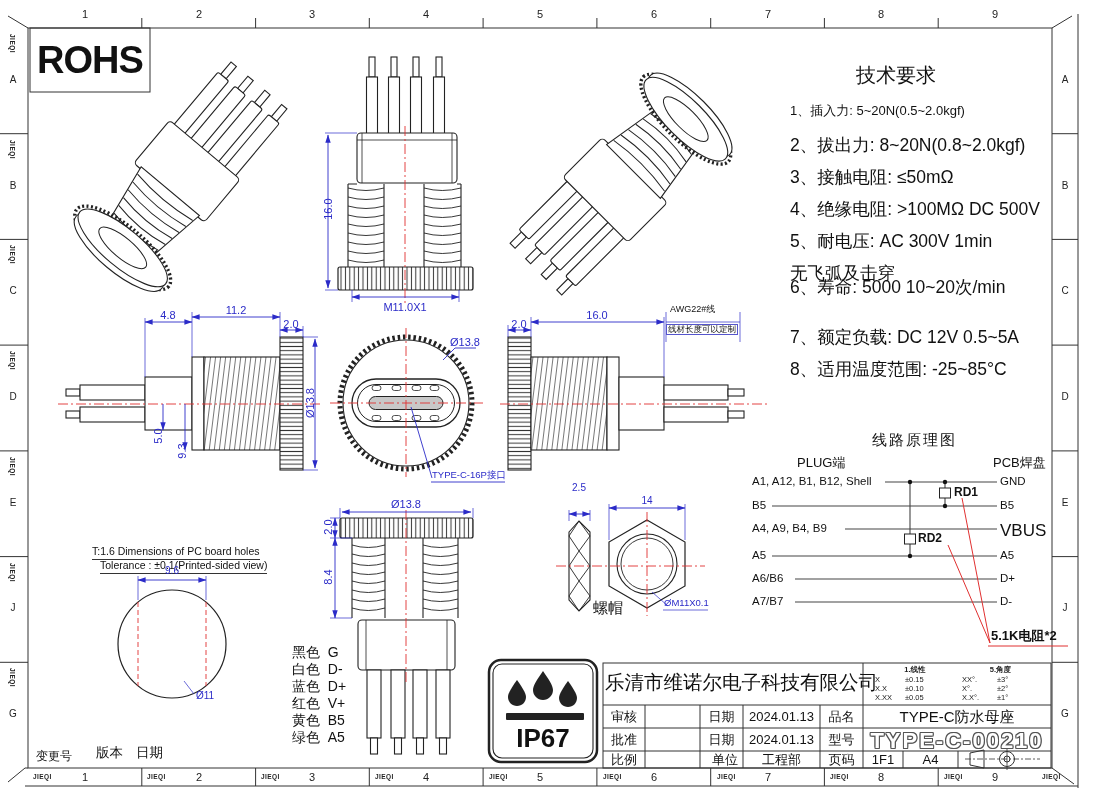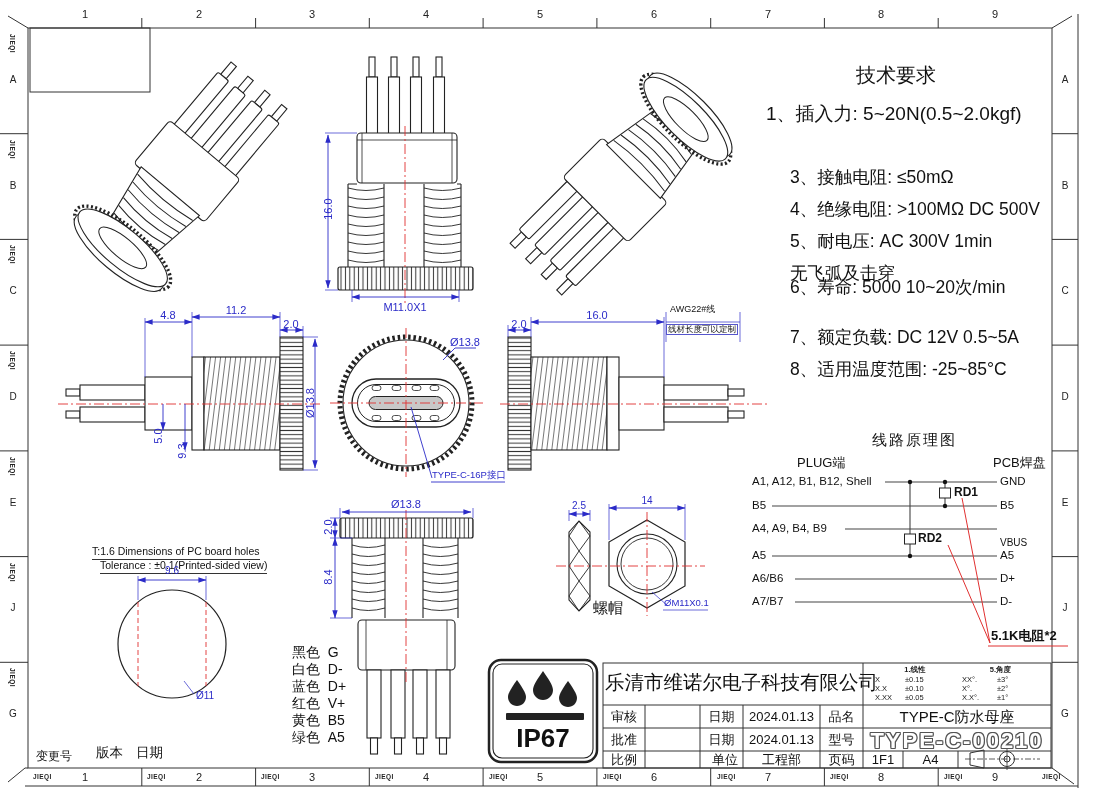--- a/index.html
+++ b/index.html
@@ -311,23 +311,25 @@
 <span class="t jq" style="left:603px;top:773px">JIEQI</span>
 <span class="t gridnum ctr" style="left:644px;top:771px;width:20px">6</span>
 <span class="t jq" style="left:717px;top:773px">JIEQI</span>
 <span class="t gridnum ctr" style="left:758px;top:771px;width:20px">7</span>
 <span class="t jq" style="left:830px;top:773px">JIEQI</span>
 <span class="t gridnum ctr" style="left:871px;top:771px;width:20px">8</span>
 <span class="t jq" style="left:944px;top:773px">JIEQI</span>
 <span class="t gridnum ctr" style="left:985px;top:771px;width:20px">9</span>
 <span class="t jq" style="left:1042px;top:773px">JIEQI</span>
 
+<span class="t ctr" style="left:30px;top:28px;width:120px;height:64px;line-height:64px;font-size:38px;font-weight:bold;letter-spacing:-1px">ROHS</span>
 
 <span class="t" style="left:856px;top:64px;font-size:20px">技术要求</span>
-<span class="t" style="left:766px;top:104px;font-size:19px">1、插入力: 5~20N(0.5~2.0kgf)</span>
+<span class="t" style="left:790px;top:104px;font-size:13px">1、插入力: 5~20N(0.5~2.0kgf)</span>
+<span class="t" style="left:790px;top:136px;font-size:17.5px">2、拔出力: 8~20N(0.8~2.0kgf)</span>
 <span class="t" style="left:790px;top:168px;font-size:17.5px">3、接触电阻: ≤50mΩ</span>
 <span class="t" style="left:790px;top:200px;font-size:17.5px">4、绝缘电阻: &gt;100MΩ  DC  500V</span>
 <span class="t" style="left:790px;top:232px;font-size:17.5px">5、耐电压: AC  300V  1min</span>
 <span class="t" style="left:790px;top:264px;font-size:17.5px">无飞弧及击穿</span>
 <span class="t" style="left:790px;top:278px;font-size:17.5px">6、寿命:  5000 10~20次/min</span>
 <span class="t" style="left:790px;top:328px;font-size:17.5px">7、额定负载: DC  12V  0.5~5A</span>
 <span class="t" style="left:790px;top:360px;font-size:17.5px">8、适用温度范围: -25~85°C</span>
 
 <span class="t dim rotd ctr" style="left:312px;top:203px;width:32px">16.0</span>
 <span class="t dim ctr" style="left:377px;top:301px;width:56px">M11.0X1</span>
@@ -344,21 +346,21 @@
 
 <span class="t dim ctr" style="left:505px;top:318px;width:28px">2.0</span>
 <span class="t dim ctr" style="left:583px;top:309px;width:28px">16.0</span>
 <span class="t" style="left:670px;top:305px;font-size:9px">AWG22#线</span>
 <span class="t" style="left:666px;top:324px;font-size:8.5px;background:#fff;border:0.7px solid #5555cc;padding:0 1px">线材长度可以定制</span>
 
 <span class="t dim ctr" style="left:378px;top:498px;width:56px">Ø13.8</span>
 <span class="t dim rotd ctr" style="left:316px;top:521px;width:24px">2.0</span>
 <span class="t dim rotd ctr" style="left:316px;top:571px;width:24px">8.4</span>
 
-<span class="t dim ctr" style="left:565px;top:500px;width:28px;font-size:10px">2.5</span>
+<span class="t dim ctr" style="left:565px;top:482px;width:28px;font-size:10px">2.5</span>
 <span class="t dim ctr" style="left:633px;top:495px;width:28px;font-size:10px">14</span>
 <span class="t" style="left:593px;top:600px;font-size:15px">螺帽</span>
 <span class="t dim" style="left:664px;top:598px;font-size:9.5px">ØM11X0.1</span>
 
 <span class="t" style="left:92px;top:546px;font-size:10.5px;border-bottom:1px solid #333;padding-bottom:1px">T:1.6 Dimensions of PC board holes</span>
 <span class="t" style="left:100px;top:560px;font-size:10.5px;border-bottom:1px solid #333;padding-bottom:1px">Tolerance : ±0.1(Printed-sided view)</span>
 <span class="t dim ctr" style="left:158px;top:565px;width:28px;font-size:10px">9.6</span>
 <span class="t dim" style="left:196px;top:690px;font-size:10px">Ø11</span>
 
 <div class="t" style="left:292px;top:645px">
@@ -378,21 +380,21 @@
 <span class="t" style="left:797px;top:456px;font-size:13px">PLUG端</span>
 <span class="t" style="left:993px;top:456px;font-size:13px">PCB焊盘</span>
 <span class="t" style="left:752px;top:475px;font-size:11.5px">A1, A12, B1, B12, Shell</span>
 <span class="t" style="left:752px;top:499px;font-size:11.5px">B5</span>
 <span class="t" style="left:752px;top:522px;font-size:11.5px">A4, A9, B4, B9</span>
 <span class="t" style="left:752px;top:549px;font-size:11.5px">A5</span>
 <span class="t" style="left:752px;top:572px;font-size:11.5px">A6/B6</span>
 <span class="t" style="left:752px;top:595px;font-size:11.5px">A7/B7</span>
 <span class="t" style="left:1000px;top:475px;font-size:11.5px">GND</span>
 <span class="t" style="left:1000px;top:499px;font-size:11.5px">B5</span>
-<span class="t" style="left:1000px;top:537px;font-size:10px">VBUS</span>
+<span class="t" style="left:1000px;top:522px;font-size:17px">VBUS</span>
 <span class="t" style="left:1000px;top:549px;font-size:11.5px">A5</span>
 <span class="t" style="left:1000px;top:572px;font-size:11.5px">D+</span>
 <span class="t" style="left:1000px;top:595px;font-size:11.5px">D-</span>
 <span class="t" style="left:954px;top:486px;font-size:12px;font-weight:bold">RD1</span>
 <span class="t" style="left:918px;top:532px;font-size:12px;font-weight:bold">RD2</span>
 <span class="t" style="left:991px;top:629px;font-size:13px;font-weight:bold">5.1K电阻*2</span>
 
 <span class="t ctr" style="left:489px;top:724px;width:108px;font-size:26px;font-weight:bold">IP67</span>
 
 <span class="t ctr" style="left:605px;top:672px;width:256px;font-size:19.5px">乐清市维诺尔电子科技有限公司</span>

